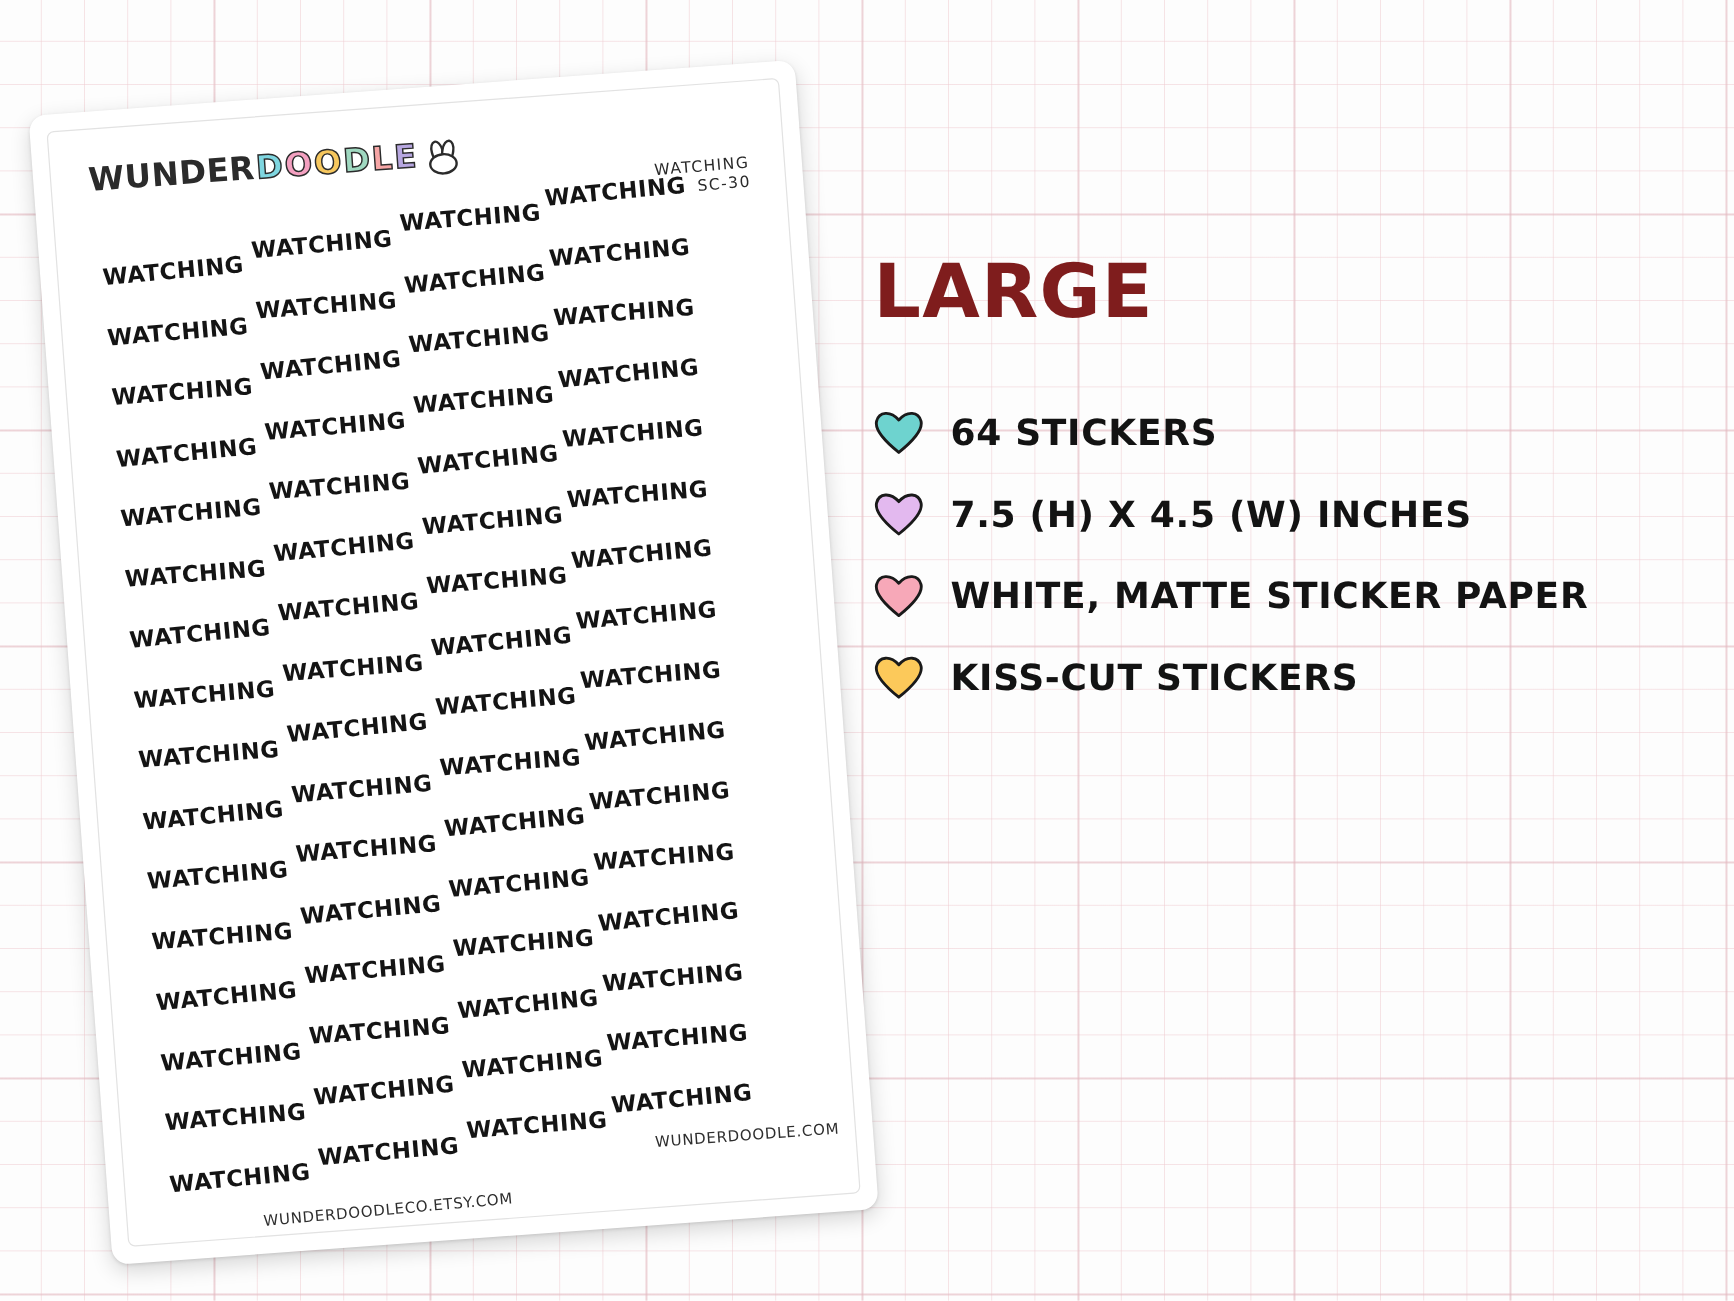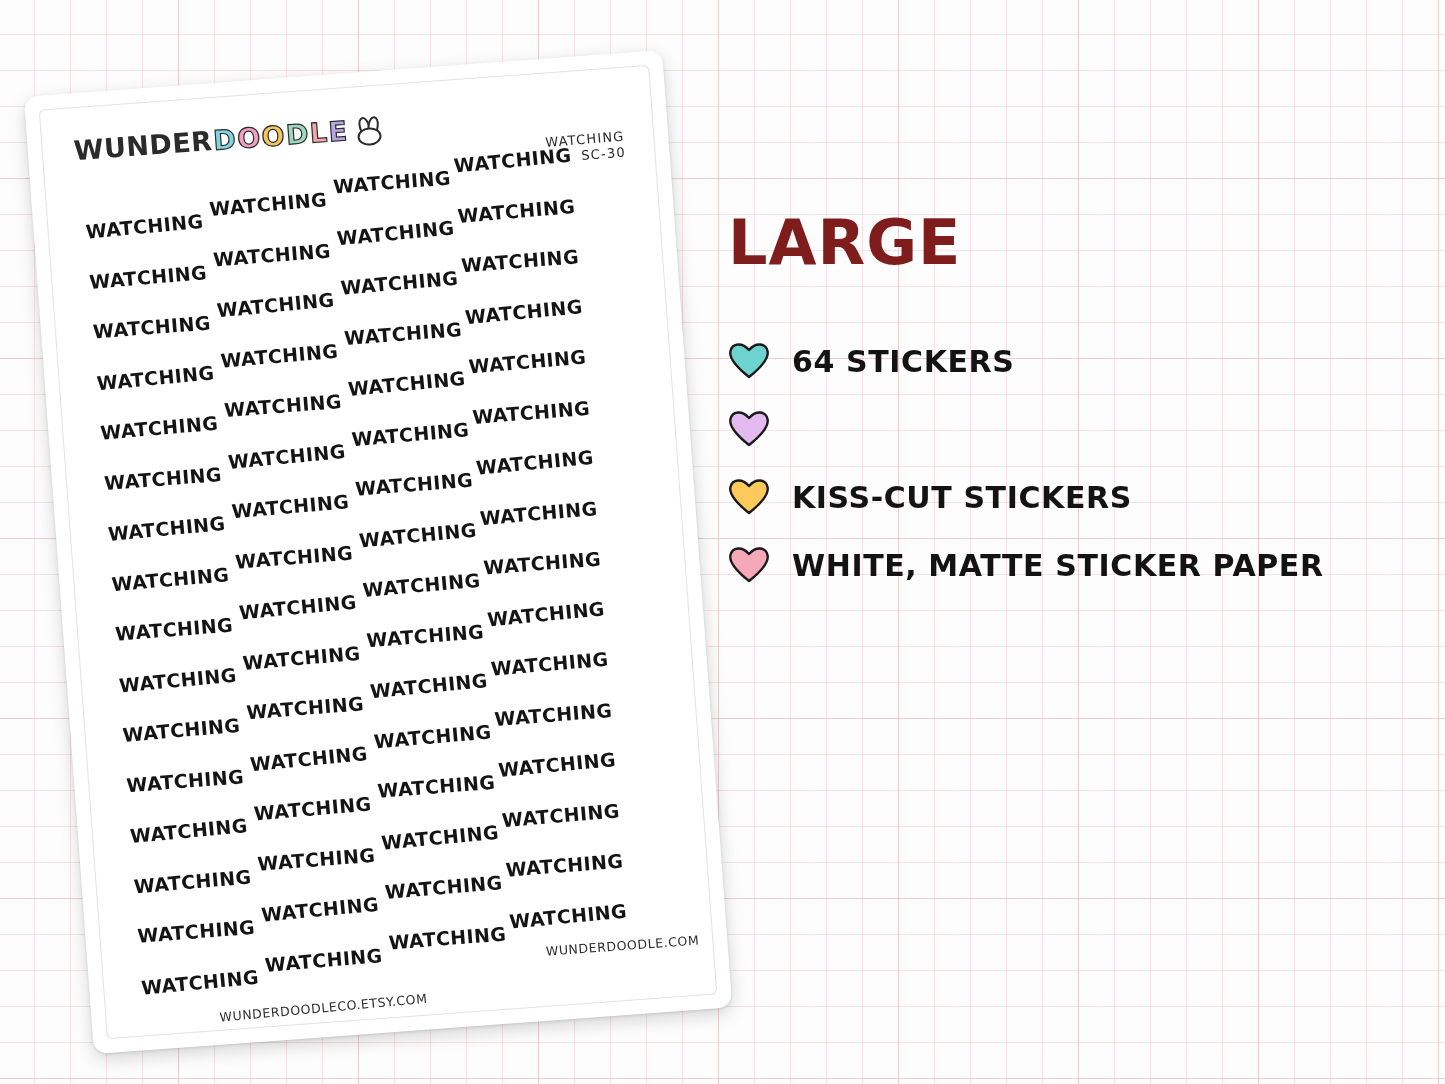--- a/index.html
+++ b/index.html
@@ -315,31 +315,32 @@
           </svg>
         </span>
         <span class="feature-label">64 STICKERS</span>
       </div>
       <div class="feature">
         <span class="heart">
           <svg width="42" height="38" viewBox="0 0 42 38">
             <path d="M21 36 C 6 24, 1 16, 2.5 10 C 4.5 2, 14 1, 21 9 C 28 1, 37.5 2, 39.5 10 C 41 16, 36 24, 21 36 Z" fill="#e3b9ef" stroke="#1a1a1a" stroke-width="2.4" stroke-linejoin="round"></path>
           </svg>
         </span>
+        <span class="feature-label">7.5 (H) X 4.5 (W) INCHES</span>
+      </div>
+      <div class="feature">
+        <span class="heart">
+          <svg width="42" height="38" viewBox="0 0 42 38">
+            <path d="M21 36 C 6 24, 1 16, 2.5 10 C 4.5 2, 14 1, 21 9 C 28 1, 37.5 2, 39.5 10 C 41 16, 36 24, 21 36 Z" fill="#f7a8b8" stroke="#1a1a1a" stroke-width="2.4" stroke-linejoin="round"></path>
+          </svg>
+        </span>
+        <span class="feature-label">WHITE, MATTE STICKER PAPER</span>
       </div>
       <div class="feature">
         <span class="heart">
           <svg width="42" height="38" viewBox="0 0 42 38">
             <path d="M21 36 C 6 24, 1 16, 2.5 10 C 4.5 2, 14 1, 21 9 C 28 1, 37.5 2, 39.5 10 C 41 16, 36 24, 21 36 Z" fill="#fcc95a" stroke="#1a1a1a" stroke-width="2.4" stroke-linejoin="round"></path>
           </svg>
         </span>
         <span class="feature-label">KISS-CUT STICKERS</span>
       </div>
-      <div class="feature">
-        <span class="heart">
-          <svg width="42" height="38" viewBox="0 0 42 38">
-            <path d="M21 36 C 6 24, 1 16, 2.5 10 C 4.5 2, 14 1, 21 9 C 28 1, 37.5 2, 39.5 10 C 41 16, 36 24, 21 36 Z" fill="#f7a8b8" stroke="#1a1a1a" stroke-width="2.4" stroke-linejoin="round"></path>
-          </svg>
-        </span>
-        <span class="feature-label">WHITE, MATTE STICKER PAPER</span>
-      </div>
     </div>
 </div>
 
 </body></html>

